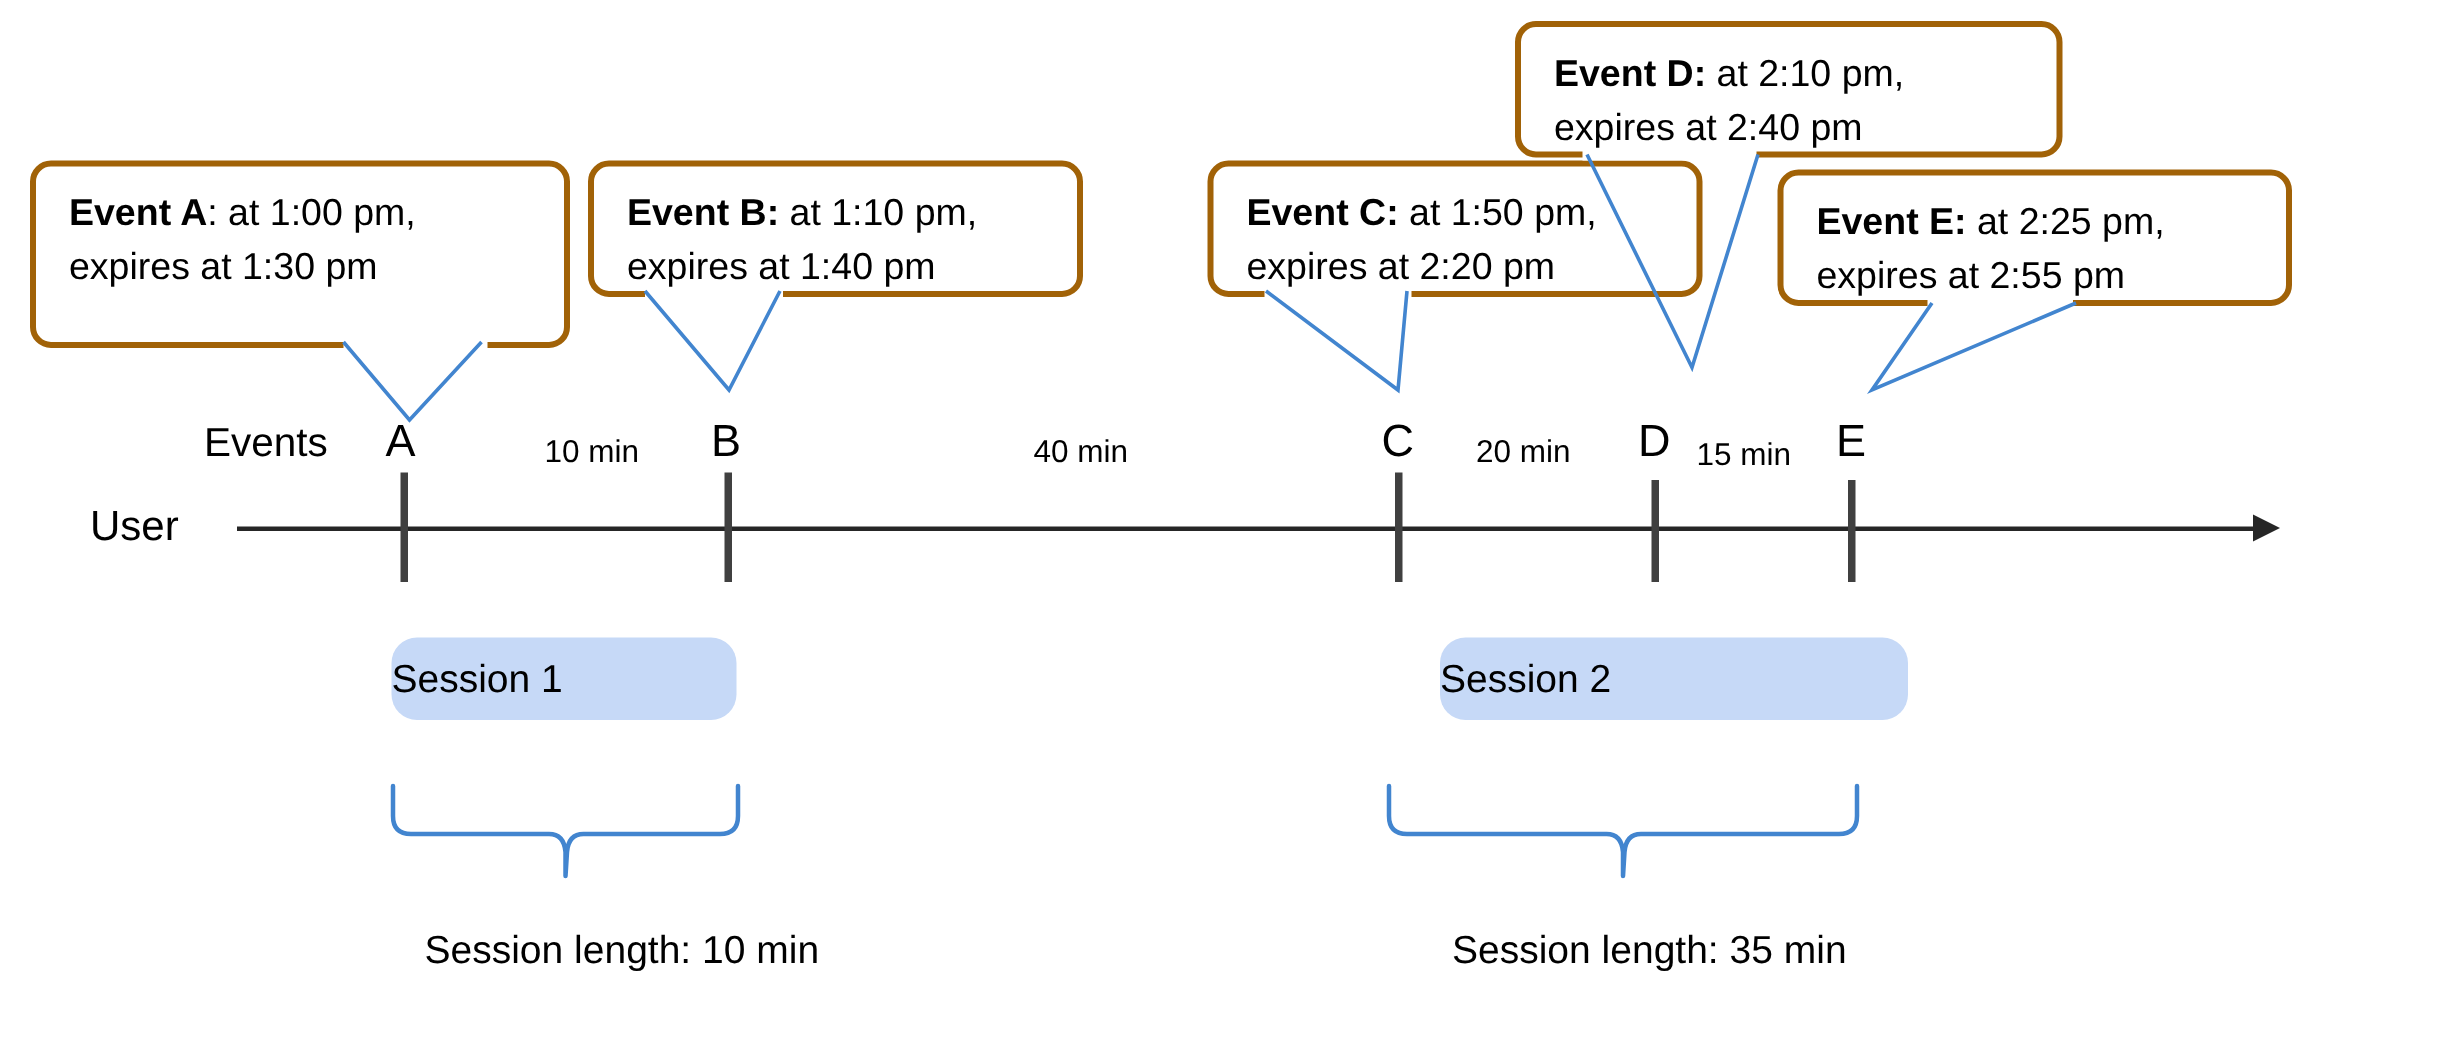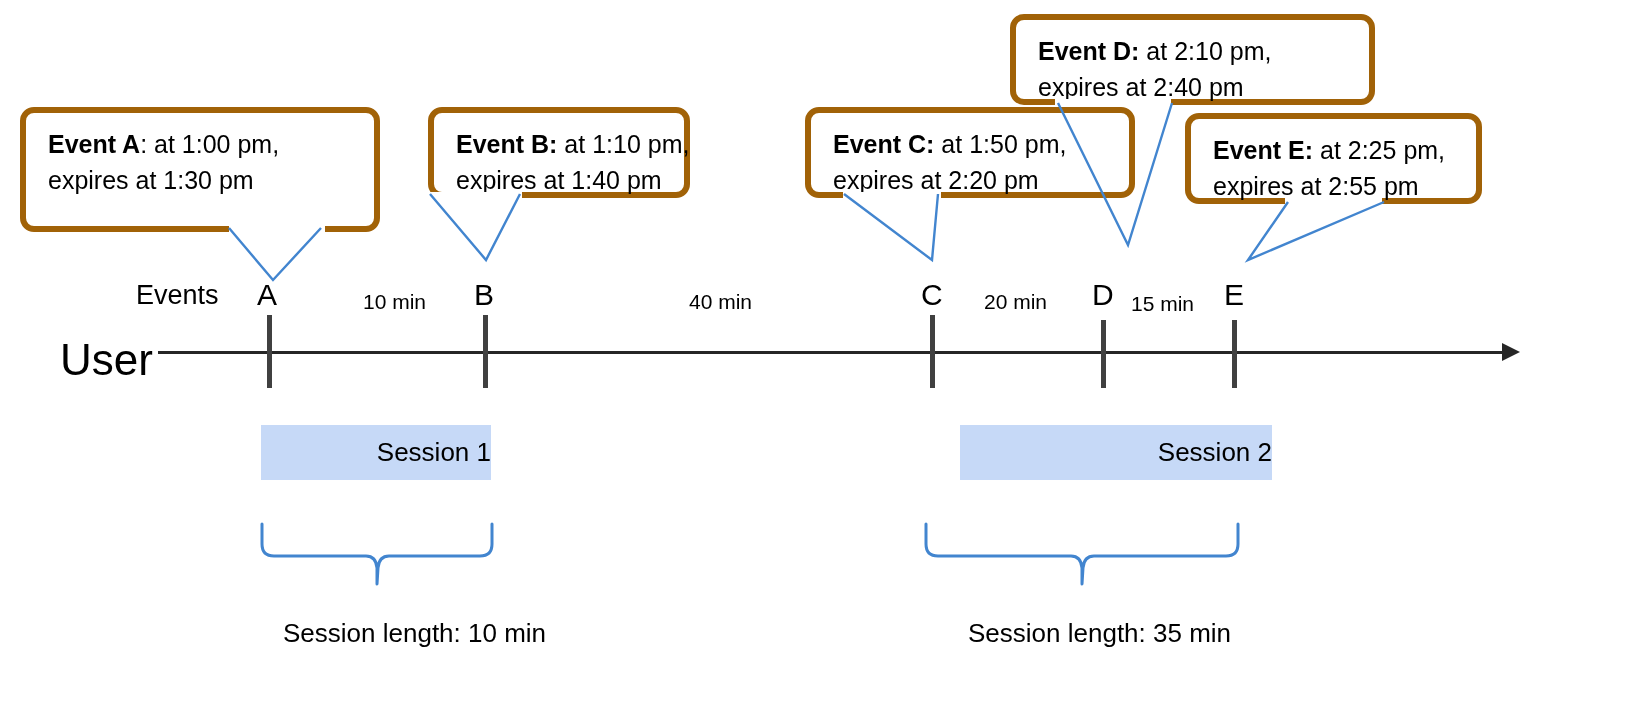--- a/index.html
+++ b/index.html
@@ -15,21 +15,21 @@
     position: relative;
     width: 1634px;
     height: 702px;
     background: #ffffff;
     overflow: hidden;
   }
   
   .callout {
     position: absolute;
     box-sizing: border-box;
-    border: 6px solid #a16207;
+    border: 4px solid #a16207;
     border-radius: 14px;
     background: #ffffff;
     color: #000000;
     font-size: 25px;
     line-height: 1.42;
     padding: 14px 18px 14px 22px;
     white-space: nowrap;
     z-index: 5;
   }
   .callout .ev {
@@ -68,34 +68,35 @@
     width: 5px;
     background: #404040;
     z-index: 4;
   }
   .row-label {
     position: absolute;
     color: #000000;
     white-space: nowrap;
     text-align: right;
   }
-  .lbl-user   { font-size: 44px; }
+  .lbl-user   { font-size: 28px; }
   .lbl-events { font-size: 27px; }
   .lbl-evt    { font-size: 30px; }
   .lbl-gap    { font-size: 21px; }
   
   .session-bar {
     position: absolute;
     background: #c6d9f7;
     display: flex;
     align-items: center;
-    justify-content: flex-end;
+    justify-content: flex-start;
     color: #000000;
     font-size: 26px;
     z-index: 2;
+    border-radius: 17px;
   }
   
   .brace-svg { position: absolute; z-index: 2; }
   .caption {
     position: absolute;
     color: #000000;
     font-size: 26px;
     white-space: nowrap;
     text-align: center;
   }
@@ -107,21 +108,21 @@
 
   <div class="callout" style="left:20px; top:107px; width:360px; height:125px;">
     <span class="ev">Event A</span><span>:</span><span> at 1:00 pm,</span>
     <span class="l2">expires at 1:30 pm</span>
   </div>
   <div class="tail-mask" style="left:229px; top:226px; width:96px; height:8px;"></div>
   <svg class="tail-svg" style="left:225px; top:222px; width:120px; height:66px;" viewBox="0 0 120 66">
     <path d="M4,6 L48,58 L96,6" fill="none" stroke="#4285cf" stroke-width="2.4"></path>
   </svg>
 
-  <div class="callout" style="left:392px; top:107px; width:262px; height:91px;margin-left:36px;">
+  <div class="callout" style="left:392px; top:107px; width:330px; height:91px;">
     <span class="ev">Event B</span><span class="ev">:</span><span> at 1:10 pm,</span>
     <span class="l2">expires at 1:40 pm</span>
   </div>
   <div class="tail-mask" style="left:430px; top:192px; width:92px; height:8px;"></div>
   <svg class="tail-svg" style="left:424px; top:188px; width:120px; height:80px;" viewBox="0 0 120 80">
     <path d="M6,6 L62,72 L96,6" fill="none" stroke="#4285cf" stroke-width="2.4"></path>
   </svg>
 
   <div class="callout" style="left:805px; top:107px; width:330px; height:91px;">
     <span class="ev">Event C</span><span class="ev">:</span><span> at 1:50 pm,</span>
@@ -134,21 +135,21 @@
 
   <div class="callout" style="left:1010px; top:14px; width:365px; height:91px;">
     <span class="ev">Event D</span><span class="ev">:</span><span> at 2:10 pm,</span>
     <span class="l2">expires at 2:40 pm</span>
   </div>
   <div class="tail-mask" style="left:1055px; top:99px; width:116px; height:8px;"></div>
   <svg class="tail-svg" style="left:1048px; top:95px; width:150px; height:160px;" viewBox="0 0 150 160">
     <path d="M10,8 L80,150 L124,8" fill="none" stroke="#4285cf" stroke-width="2.4"></path>
   </svg>
 
-  <div class="callout" style="left:1185px; top:113px; width:297px; height:91px;">
+  <div class="callout" style="left:1185px; top:113px; width:343px; height:91px;">
     <span class="ev">Event E</span><span class="ev">:</span><span> at 2:25 pm,</span>
     <span class="l2">expires at 2:55 pm</span>
   </div>
   <div class="tail-mask" style="left:1285px; top:198px; width:97px; height:8px;"></div>
   <svg class="tail-svg" style="left:1230px; top:194px; width:160px; height:78px;" viewBox="0 0 160 78">
     <path d="M58,8 L18,66 L154,8" fill="none" stroke="#4285cf" stroke-width="2.4"></path>
   </svg>
 
   <div class="row-label lbl-user" style="left:60px; top:335px;">User</div>
   <div class="row-label lbl-events" style="left:136px; top:280px;">Events</div>

